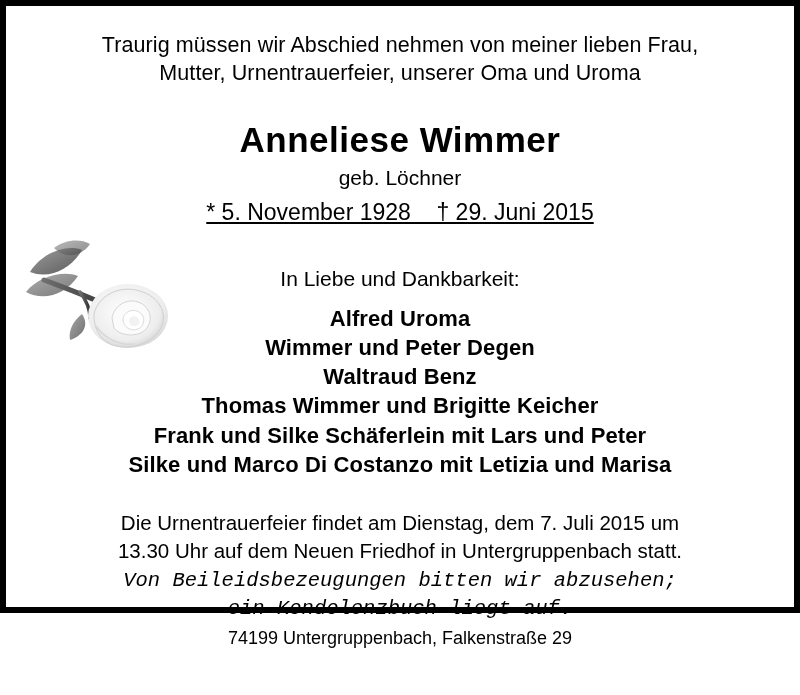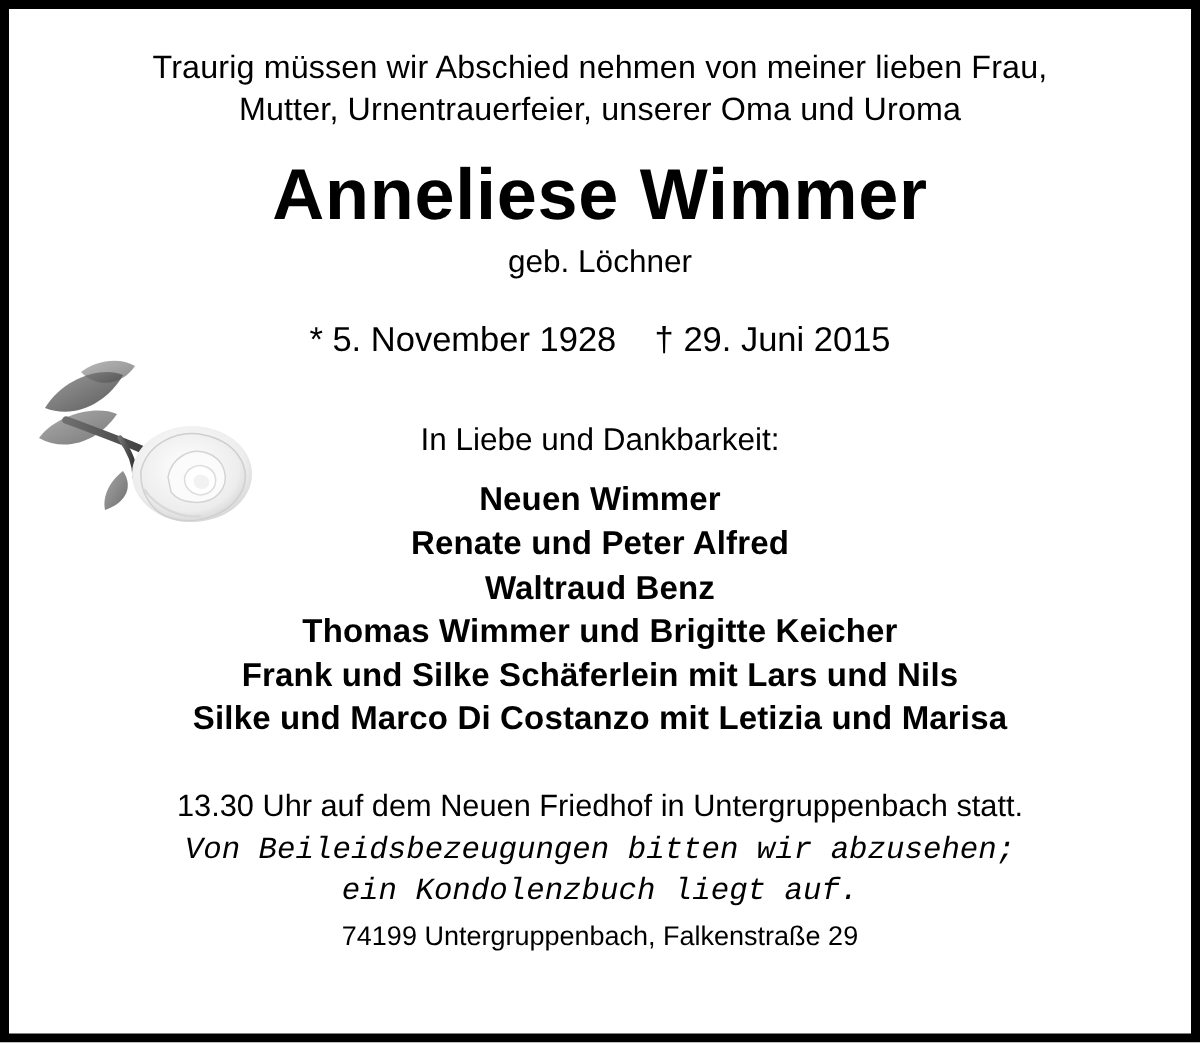--- a/index.html
+++ b/index.html
@@ -11,21 +11,21 @@
     width: 800px;
     height: 695px;
     font-family: "Liberation Sans", sans-serif;
     color: #000000;
     overflow: hidden;
   }
   .obituary {
     position: relative;
     box-sizing: border-box;
     width: 800px;
-    height: 695px;
+    height: 613px;
     background: #ffffff;
     border: 6px solid #000000;
     padding: 0;
   }
   .inner {
     position: relative;
     box-sizing: border-box;
     width: 100%;
     height: 100%;
     padding: 22px 26px 14px 26px;
@@ -35,36 +35,37 @@
     font-size: 21.5px;
     line-height: 1.30;
     letter-spacing: 0.1px;
     margin: 4px 0 0 0;
   }
   .intro-line {
     display: block;
     white-space: nowrap;
   }
   .name {
-    font-size: 48px;
+    font-size: 35px;
     font-weight: bold;
     letter-spacing: 0.5px;
-    margin: 18px 0 0 0;
+    margin: 34px 0 0 0;
     line-height: 1.05;
   }
   .born-name {
     font-size: 21px;
     margin: 6px 0 0 0;
     line-height: 1.2;
   }
   .dates {
     font-size: 23px;
-    margin: 26px 0 0 0;
+    margin: 9px 0 0 0;
     line-height: 1.2;
     white-space: pre;
+    text-decoration: underline;
   }
   .thanks {
     font-size: 21px;
     margin: 40px 0 0 0;
     line-height: 1.2;
   }
   .family {
     margin: 12px 0 0 0;
   }
   .family-line {
@@ -123,29 +124,30 @@
 
     <div class="name">Anneliese Wimmer</div>
 
     <div class="born-name">geb. Löchner</div>
 
     <div class="dates">* 5. November 1928    † 29. Juni 2015</div>
 
     <div class="thanks">In Liebe und Dankbarkeit:</div>
 
     <div class="family">
-      <span class="family-line">Neuen Wimmer</span>
-      <span class="family-line">Renate und Peter Alfred</span>
+      <span class="family-line">Alfred Uroma</span>
+      <span class="family-line">Wimmer und Peter Degen</span>
       <span class="family-line">Waltraud Benz</span>
       <span class="family-line">Thomas Wimmer und Brigitte Keicher</span>
-      <span class="family-line">Frank und Silke Schäferlein mit Lars und Nils</span>
+      <span class="family-line">Frank und Silke Schäferlein mit Lars und Peter</span>
       <span class="family-line">Silke und Marco Di Costanzo mit Letizia und Marisa</span>
     </div>
 
     <div class="ceremony">
+      <span class="ceremony-line">Die Urnentrauerfeier findet am Dienstag, dem 7. Juli 2015 um</span>
       <span class="ceremony-line">13.30 Uhr auf dem Neuen Friedhof in Untergruppenbach statt.</span>
     </div>
 
     <div class="note">
       <span class="note-line">Von Beileidsbezeugungen bitten wir abzusehen;</span>
       <span class="note-line">ein Kondolenzbuch liegt auf.</span>
     </div>
 
     <div class="address">74199 Untergruppenbach, Falkenstraße 29</div>
 

